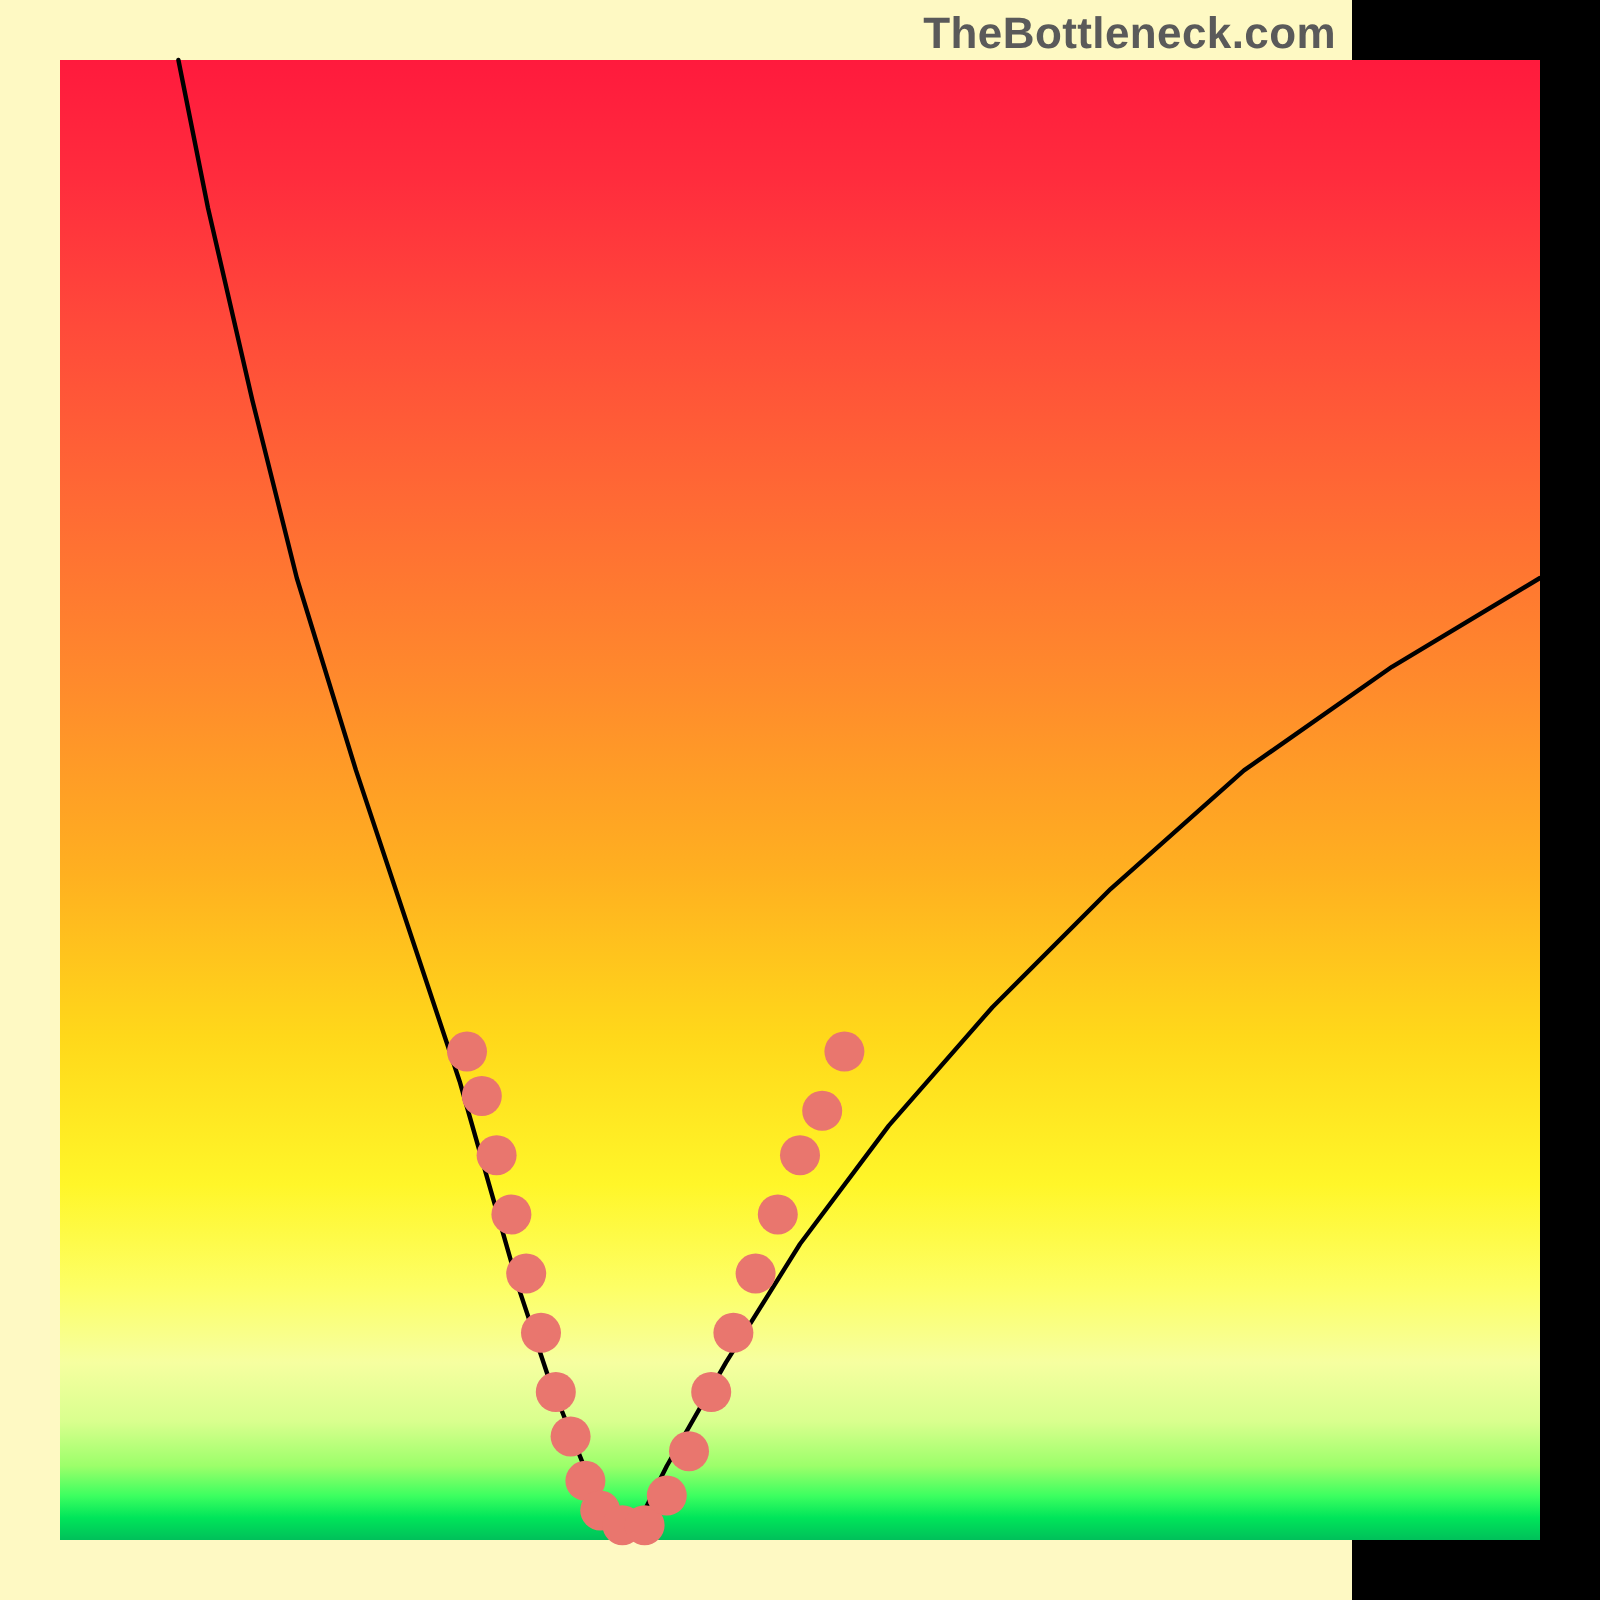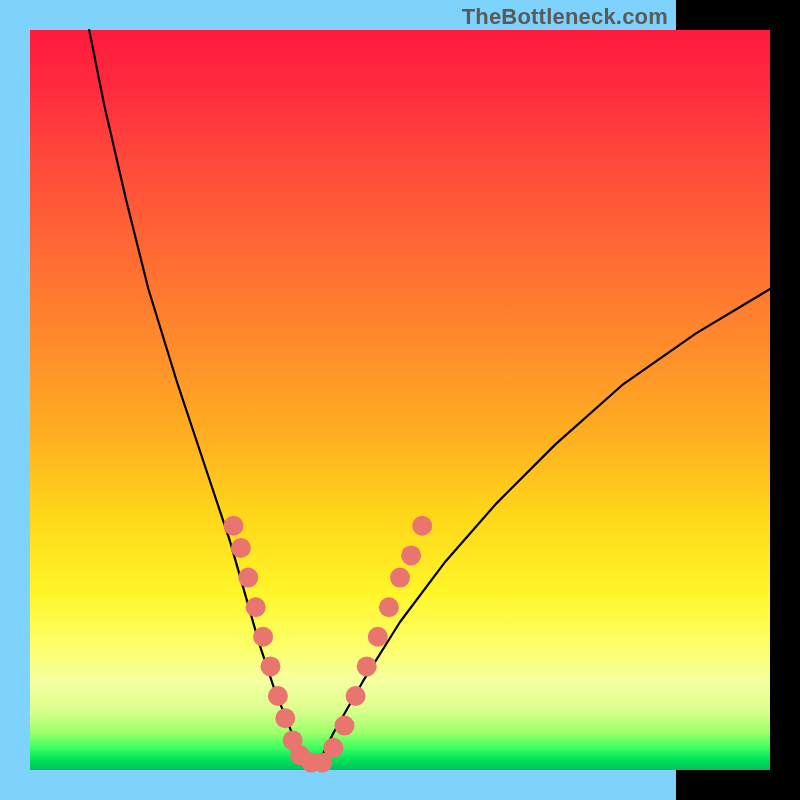--- a/index.html
+++ b/index.html
@@ -8,21 +8,21 @@
     width: 800px;
     height: 800px;
     background: #000;
     overflow: hidden;
     font-family: Arial, Helvetica, sans-serif;
   }
   .stage {
     position: relative;
     width: 676px;
     height: 800px;
-    background: #7dd3fc;
+    background: #fef9c3;
   }
   .plot-area {
     position: absolute;
     left: 30px;
     top: 30px;
     width: 740px;
     height: 740px;
     
     background: linear-gradient(
       to bottom,

